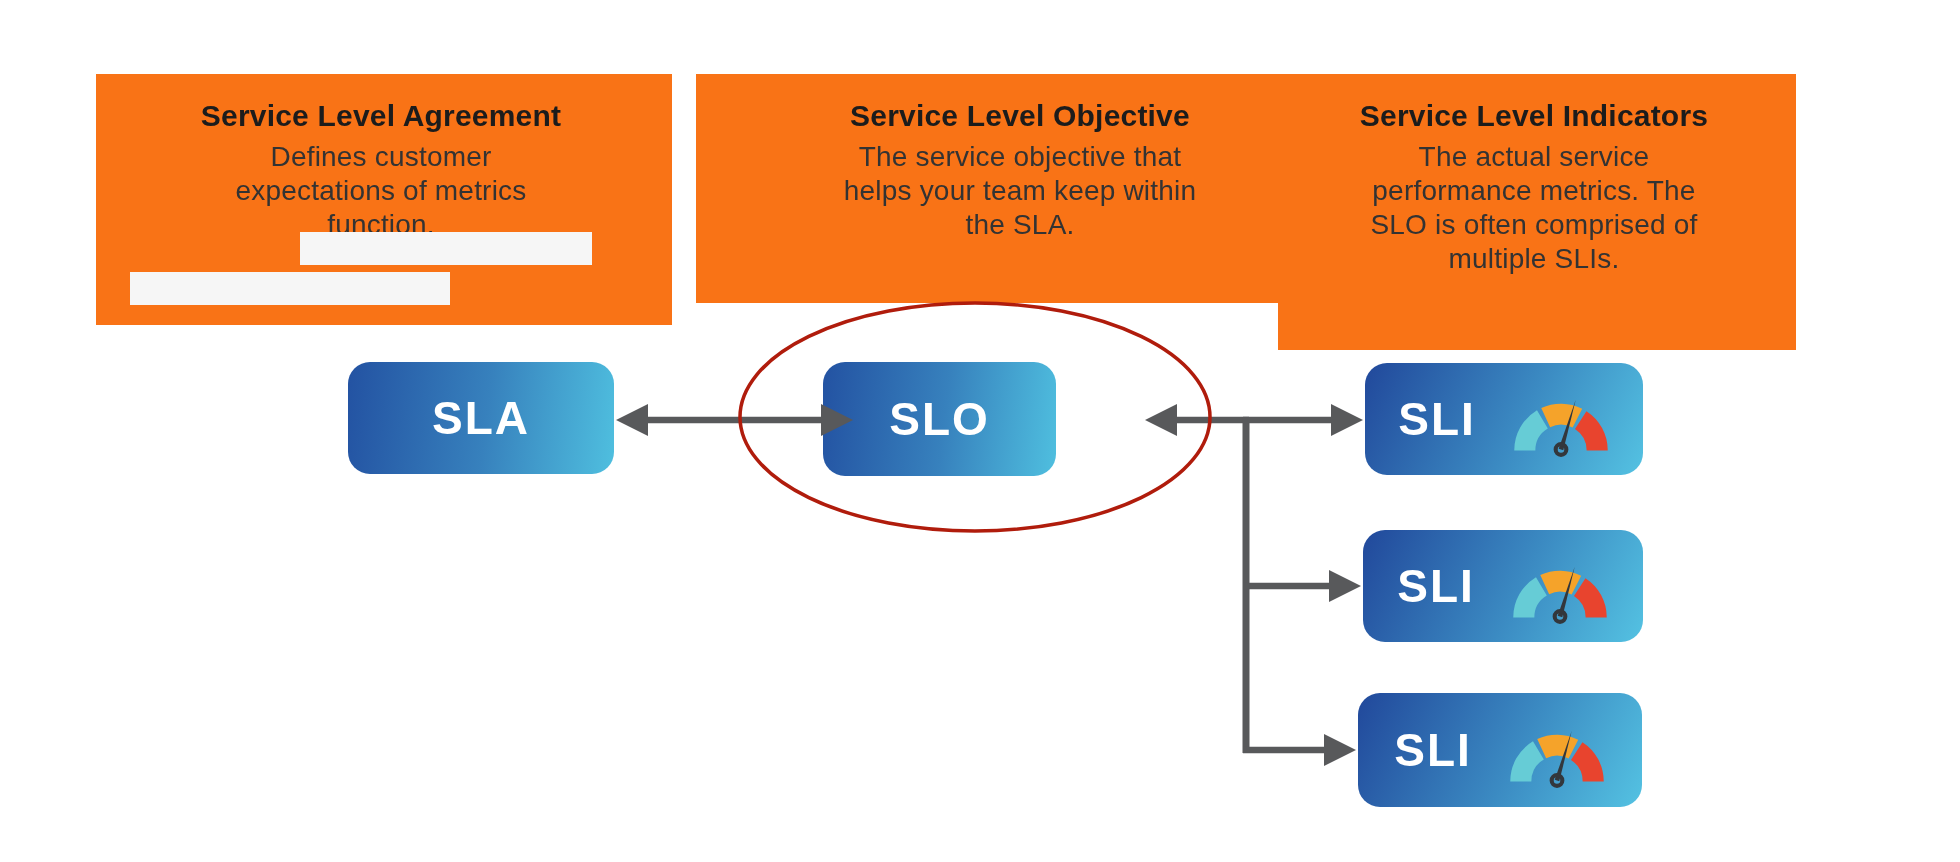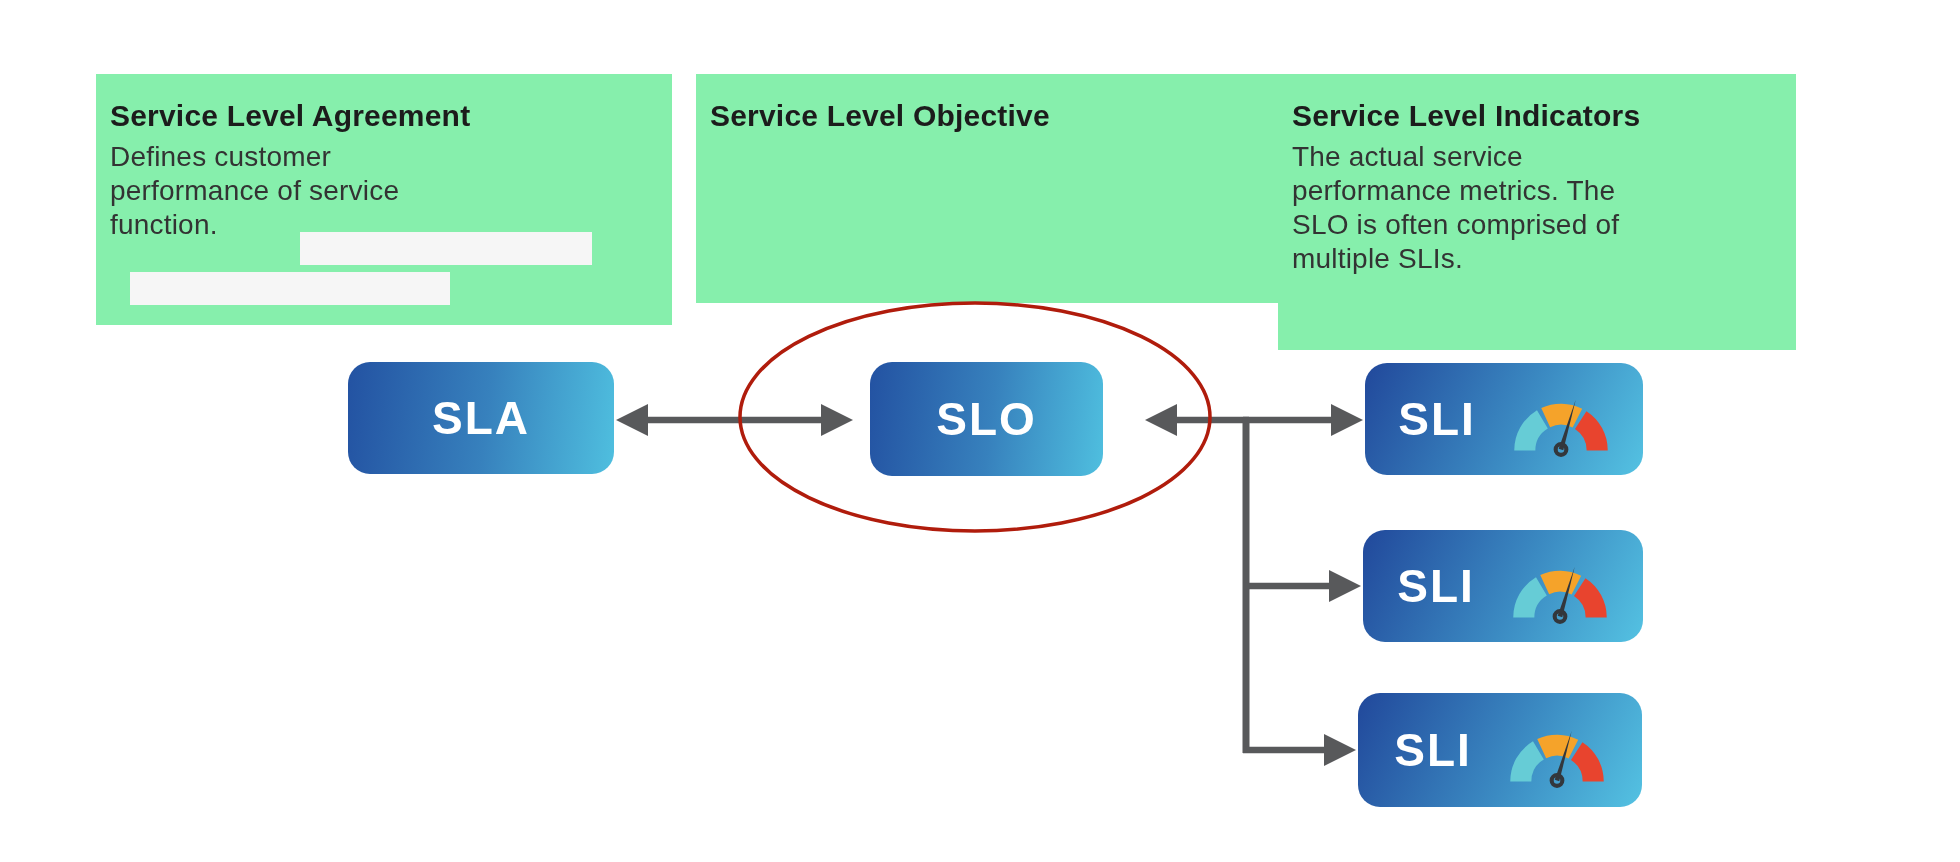--- a/index.html
+++ b/index.html
@@ -1,22 +1,23 @@
 <!DOCTYPE html>
 <html><head>
 <meta charset="utf-8">
 <style>
   html,body{margin:0;padding:0;background:#ffffff;}
   .canvas{
     position:relative;width:1960px;height:862px;background:#ffffff;overflow:hidden;
     font-family:"Liberation Sans","DejaVu Sans",sans-serif;
   }
   .desc-box{
-    position:absolute;background:#86efac;box-sizing:border-box;
+    position:absolute;background:#f97316;box-sizing:border-box;
     padding:25px 20px 16px 14px;
+    text-align:center;
   }
   .desc-box.b1{left:96px;top:74px;width:576px;height:251px;}
   .desc-box.b2{left:696px;top:74px;width:654px;height:229px;}
   .desc-box.b3{left:1278px;top:74px;width:518px;height:276px;}
   .desc-title{
     font-size:30px;font-weight:700;color:#1c1c1c;letter-spacing:.2px;
     margin-bottom:7px;white-space:pre-line;
   }
   .desc-body{
     font-size:28px;font-weight:400;color:#333333;line-height:34px;
@@ -26,47 +27,50 @@
   .redact.ra{left:300px;top:232px;width:292px;height:33px;}
   .redact.rb{left:130px;top:272px;width:320px;height:33px;}
   .node{
     position:absolute;border-radius:22px;display:flex;align-items:center;justify-content:center;
     background:linear-gradient(97deg,#2352a2 0%,#3781bd 52%,#4fbfdf 100%);
   }
   .node-label{
     color:#ffffff;font-size:46px;font-weight:800;letter-spacing:2px;line-height:1;
   }
   .node.sla{left:348px;top:362px;width:266px;height:112px;}
-  .node.slo{left:870px;top:362px;width:233px;height:114px;}
+  .node.slo{left:823px;top:362px;width:233px;height:114px;}
   .node.sli{
     background:linear-gradient(117deg,#21489b 0%,#3b8ac2 55%,#54c2e2 100%);
     gap:30px;padding-left:6px;box-sizing:border-box;
   }
   .node.sli1{left:1365px;top:363px;width:278px;height:112px;}
   .node.sli2{left:1363px;top:530px;width:280px;height:112px;}
   .node.sli3{left:1358px;top:693px;width:284px;height:114px;}
   .gauge{margin-top:16px;}
   .overlay{position:absolute;left:0;top:0;pointer-events:none;z-index:5;}
 </style>
 </head>
 <body>
 
 <div class="canvas">
 
   <div class="desc-box b1">
     <div class="desc-title">Service Level Agreement</div>
     <div class="desc-body">Defines customer
-performance of service
+expectations of metrics
 function.</div>
   </div>
   <div class="redact ra"></div>
   <div class="redact rb"></div>
 
   <div class="desc-box b2">
     <div class="desc-title">Service Level Objective</div>
+    <div class="desc-body">The service objective that
+helps your team keep within
+the SLA.</div>
   </div>
 
   <div class="desc-box b3">
     <div class="desc-title">Service Level Indicators</div>
     <div class="desc-body">The actual service
 performance metrics. The
 SLO is often comprised of
 multiple SLIs.</div>
   </div>
 

